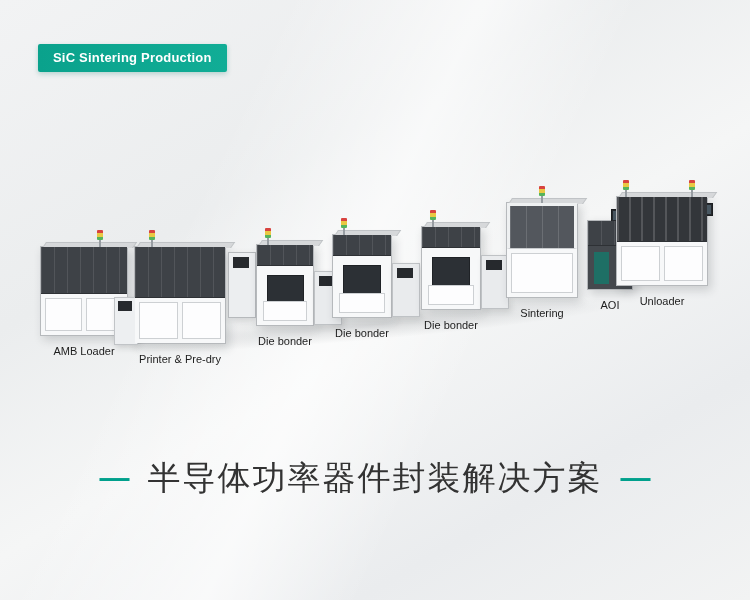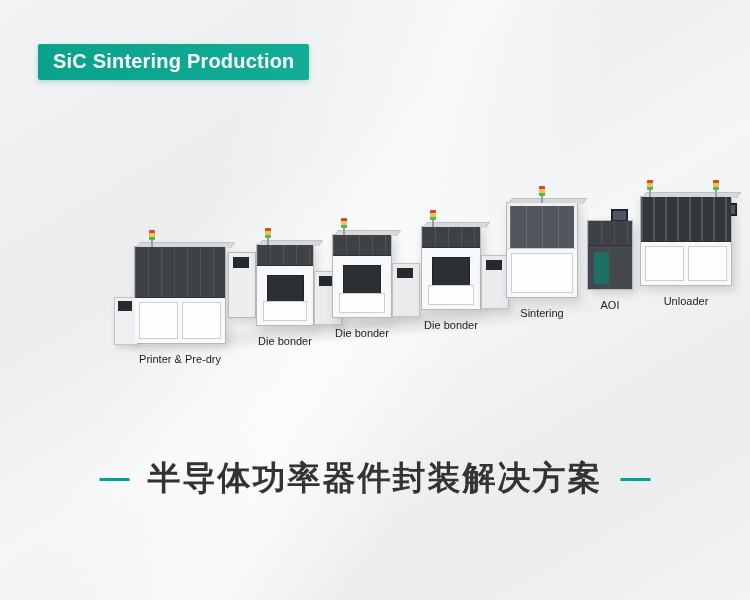--- a/index.html
+++ b/index.html
@@ -9,21 +9,21 @@
   }
   .bg-sweep {
     position:absolute; inset:0; pointer-events:none;
     background: linear-gradient(115deg, rgba(255,255,255,0) 28%, rgba(255,255,255,.65) 47%, rgba(255,255,255,0) 62%);
   }
 
   
   .badge {
     position:absolute; left:38px; top:44px; padding:6px 15px 7px;
     background: linear-gradient(90deg,#0aa28c,#11ad96);
-    color:#fff; font-size:20px; font-weight:bold; letter-spacing:.2px;
+    color:#fff; font-size:13px; font-weight:bold; letter-spacing:.2px;
     border-radius:2px; box-shadow:0 2px 5px rgba(10,120,105,.25);
   }
 
   
   .ground {
     position:absolute; left:15px; top:268px; width:710px; height:95px;
     background: radial-gradient(50% 22% at 50% 60%, rgba(55,62,68,.16), rgba(55,62,68,0) 72%);
     transform: rotate(-5deg);
   }
 
@@ -56,21 +56,21 @@
   .mon { position:absolute; width:15px; height:11px; background:#26292d; border:1px solid #1b1e21; }
   .mon::after { content:""; position:absolute; inset:1px; background:#495862; }
   .mlabel {
     position:absolute; top:100%; left:50%; transform:translateX(-50%);
     margin-top:9px; white-space:nowrap; font-size:11px; color:#1d1d1d;
   }
 
   
   .m1 { left:40px;  top:246px; --w:86px; --h:88px; --topH:46px; }
   .m2 { left:134px; top:246px; --w:90px; --h:96px; --topH:50px; }
-  .m8 { left:640px; top:196px; --w:90px; --h:88px; --topH:44px; }
+  .m8 { left:616px; top:196px; --w:90px; --h:88px; --topH:44px; }
   .m8 .top { background:#33363a; background-image: repeating-linear-gradient(90deg, rgba(255,255,255,.16) 0 2px, transparent 2px 12px); }
   .console {
     position:absolute; left:-21px; bottom:-2px; width:22px; height:46px;
     background:#edeff1; border:1px solid #c1c4c7; box-shadow:2px 3px 6px rgba(40,45,50,.15);
   }
   .console::before { content:""; position:absolute; top:3px; left:3px; width:14px; height:10px; background:#26292d; }
 
   
   .mlink { left:228px; top:252px; --w:26px; --h:64px; }
   .mlink .body { background:#eceef0; }
@@ -111,33 +111,45 @@
   .m7 .teal { position:absolute; left:6px; top:6px; width:15px; height:32px; background:#1e6f65; }
   .m7 .mon { top:-12px; right:4px; }
 
   
   .title-row {
     position:absolute; left:0; right:0; top:458px;
     display:flex; align-items:center; justify-content:center; gap:18px;
   }
   .dash { color:#00a08c; font-size:30px; font-weight:bold; line-height:1; }
   .title {
-    margin:0; font-size:33px; font-weight:bold; color:#333333; letter-spacing:2px; line-height:1.2;
+    margin:0; font-size:33px; font-weight:normal; color:#333333; letter-spacing:2px; line-height:1.2;
   }
 </style>
 </head>
 <body>
 
 <div class="stage">
   <div class="bg-sweep"></div>
 
   <div class="badge">SiC Sintering Production</div>
 
   <div class="ground"></div>
 
+  <div class="machine m1">
+    <div class="body">
+      <div class="roof"></div>
+      <div class="tower" style="--tx:58px"></div>
+      <div class="top"></div>
+      <div class="bot">
+        <span class="door"></span>
+        <span class="door"></span>
+      </div>
+    </div>
+    <div class="mlabel">AMB Loader</div>
+  </div>
 
   <div class="machine m2">
     <div class="body">
       <div class="roof"></div>
       <div class="tower" style="--tx:16px"></div>
       <div class="console"></div>
       <div class="top"></div>
       <div class="bot">
         <span class="door"></span>
         <span class="door"></span>

